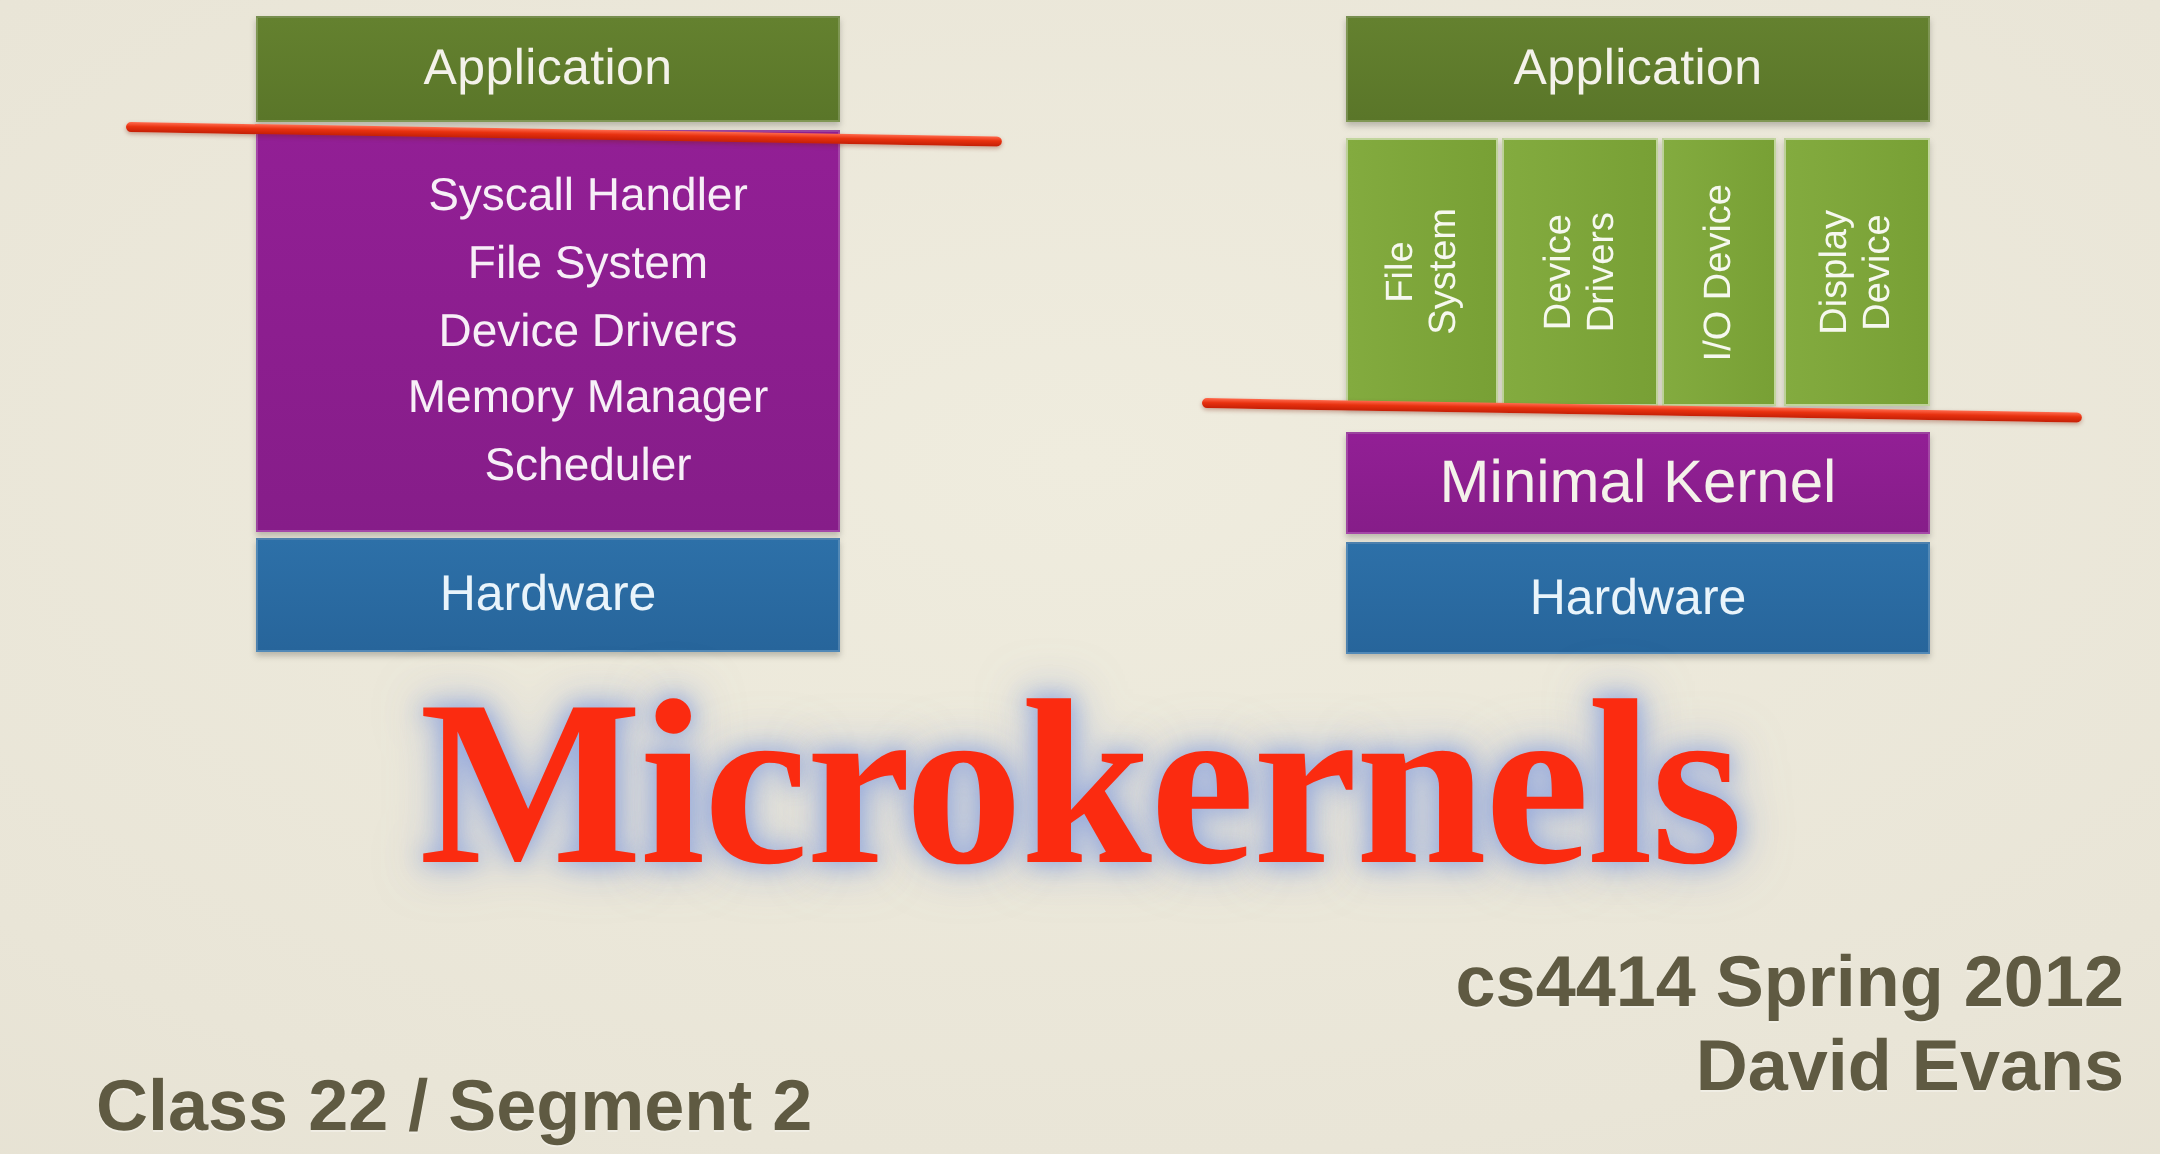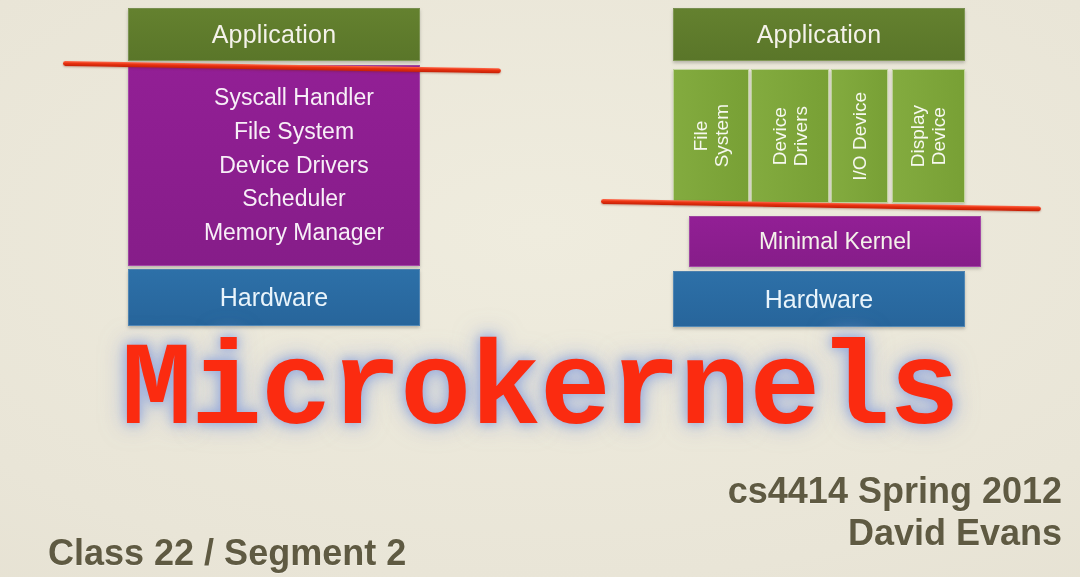--- a/index.html
+++ b/index.html
@@ -117,21 +117,21 @@
     text-align: center;
     font-size: 118px;
     font-weight: bold;
     color: #fb2b10;
     letter-spacing: -1px;
     text-shadow:
       0 0 10px rgba(150,170,220,0.95),
       0 0 18px rgba(150,170,220,0.75),
       0 0 26px rgba(160,175,215,0.5);
     line-height: 1;
-    font-family: Liberation Mono, monospace;
+    font-family: Liberation Serif, serif;
   }
 
   .credit {
     position: absolute;
     color: #5f5a42;
     font-weight: bold;
     font-size: 36px;
     line-height: 1.18;
     text-shadow: 0 1px 0 rgba(255,255,255,0.35);
     white-space: nowrap;
@@ -148,22 +148,22 @@
 
     <div class="layer layer-app" style="left:0; top:0; width:292px; height:53px;">
       <span>Application</span>
     </div>
 
     <div class="layer layer-kernel" style="left:0; top:57px; width:292px; height:201px;">
       <div class="kernel-list">
         <span>Syscall Handler</span>
         <span>File System</span>
         <span>Device Drivers</span>
+        <span>Memory Manager</span>
         <span>Scheduler</span>
-        <span>Memory Manager</span>
       </div>
     </div>
 
     <div class="layer layer-hw" style="left:0; top:261px; width:292px; height:57px;">
       <span>Hardware</span>
     </div>
   </div>
 
   <div class="redline" id="redline-left" style="left:63px; top:61px; width:438px; transform: rotate(0.95deg); transform-origin: left center;"></div>
 
@@ -196,21 +196,21 @@
       </div>
 
       <div class="server" style="width:73px;">
         <span class="vtext">
           <span>Display</span>
           <span class="l2">Device</span>
         </span>
       </div>
     </div>
 
-    <div class="layer layer-kernel" style="left:0; top:208px; width:292px; height:51px; font-size:23px;margin-left:16px;">
+    <div class="layer layer-kernel" style="left:0; top:208px; width:292px; height:51px; font-size:30px;">
       <span>Minimal Kernel</span>
     </div>
 
     <div class="layer layer-hw" style="left:0; top:263px; width:292px; height:56px;">
       <span>Hardware</span>
     </div>
   </div>
 
   <div class="redline" id="redline-right" style="left:601px; top:199px; width:440px; transform: rotate(0.95deg); transform-origin: left center;"></div>
 

